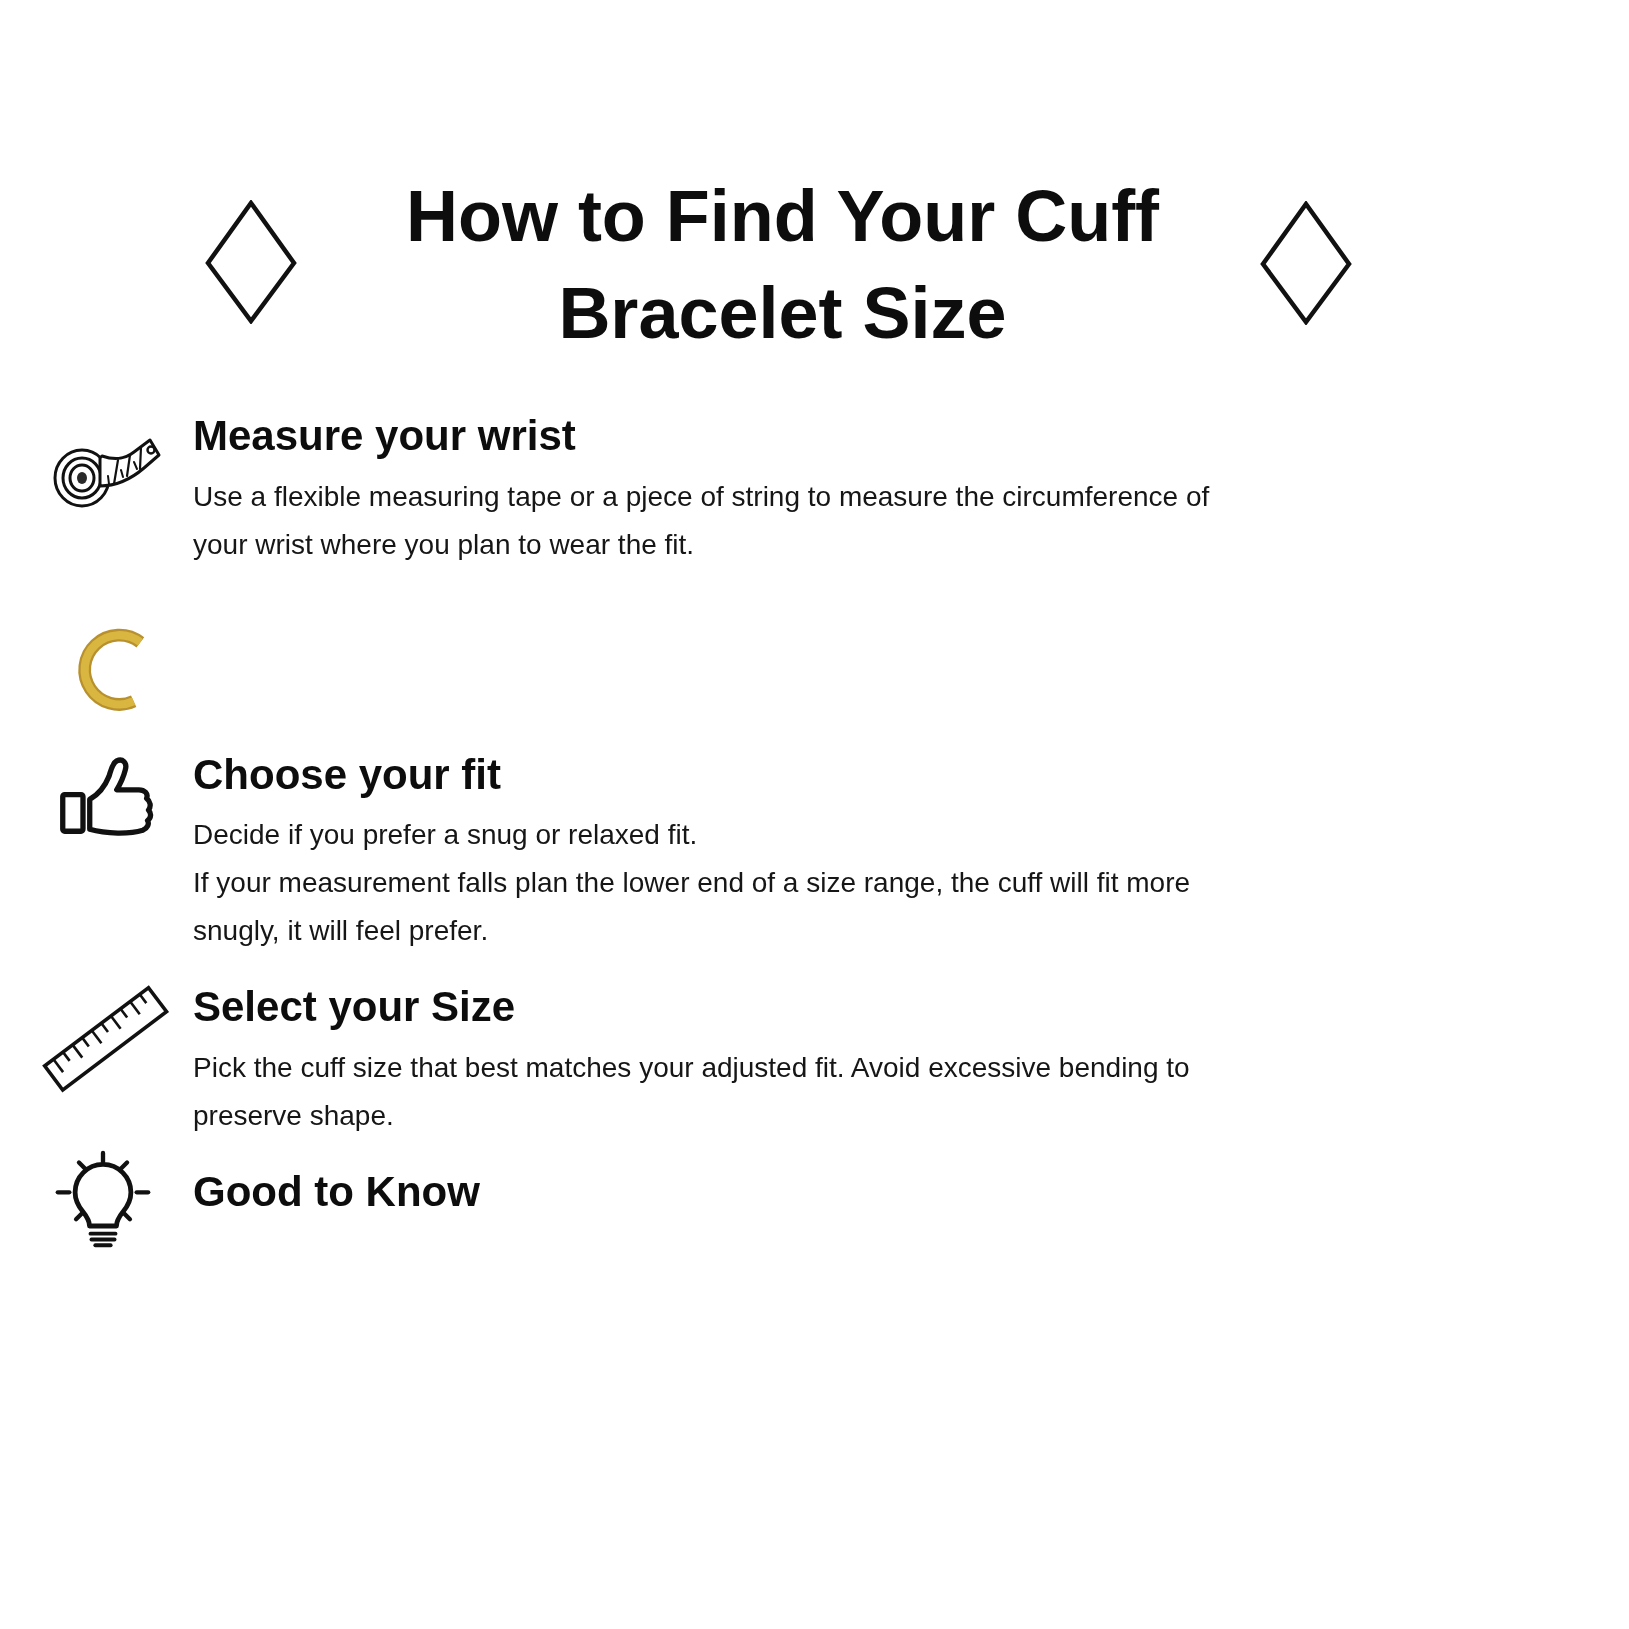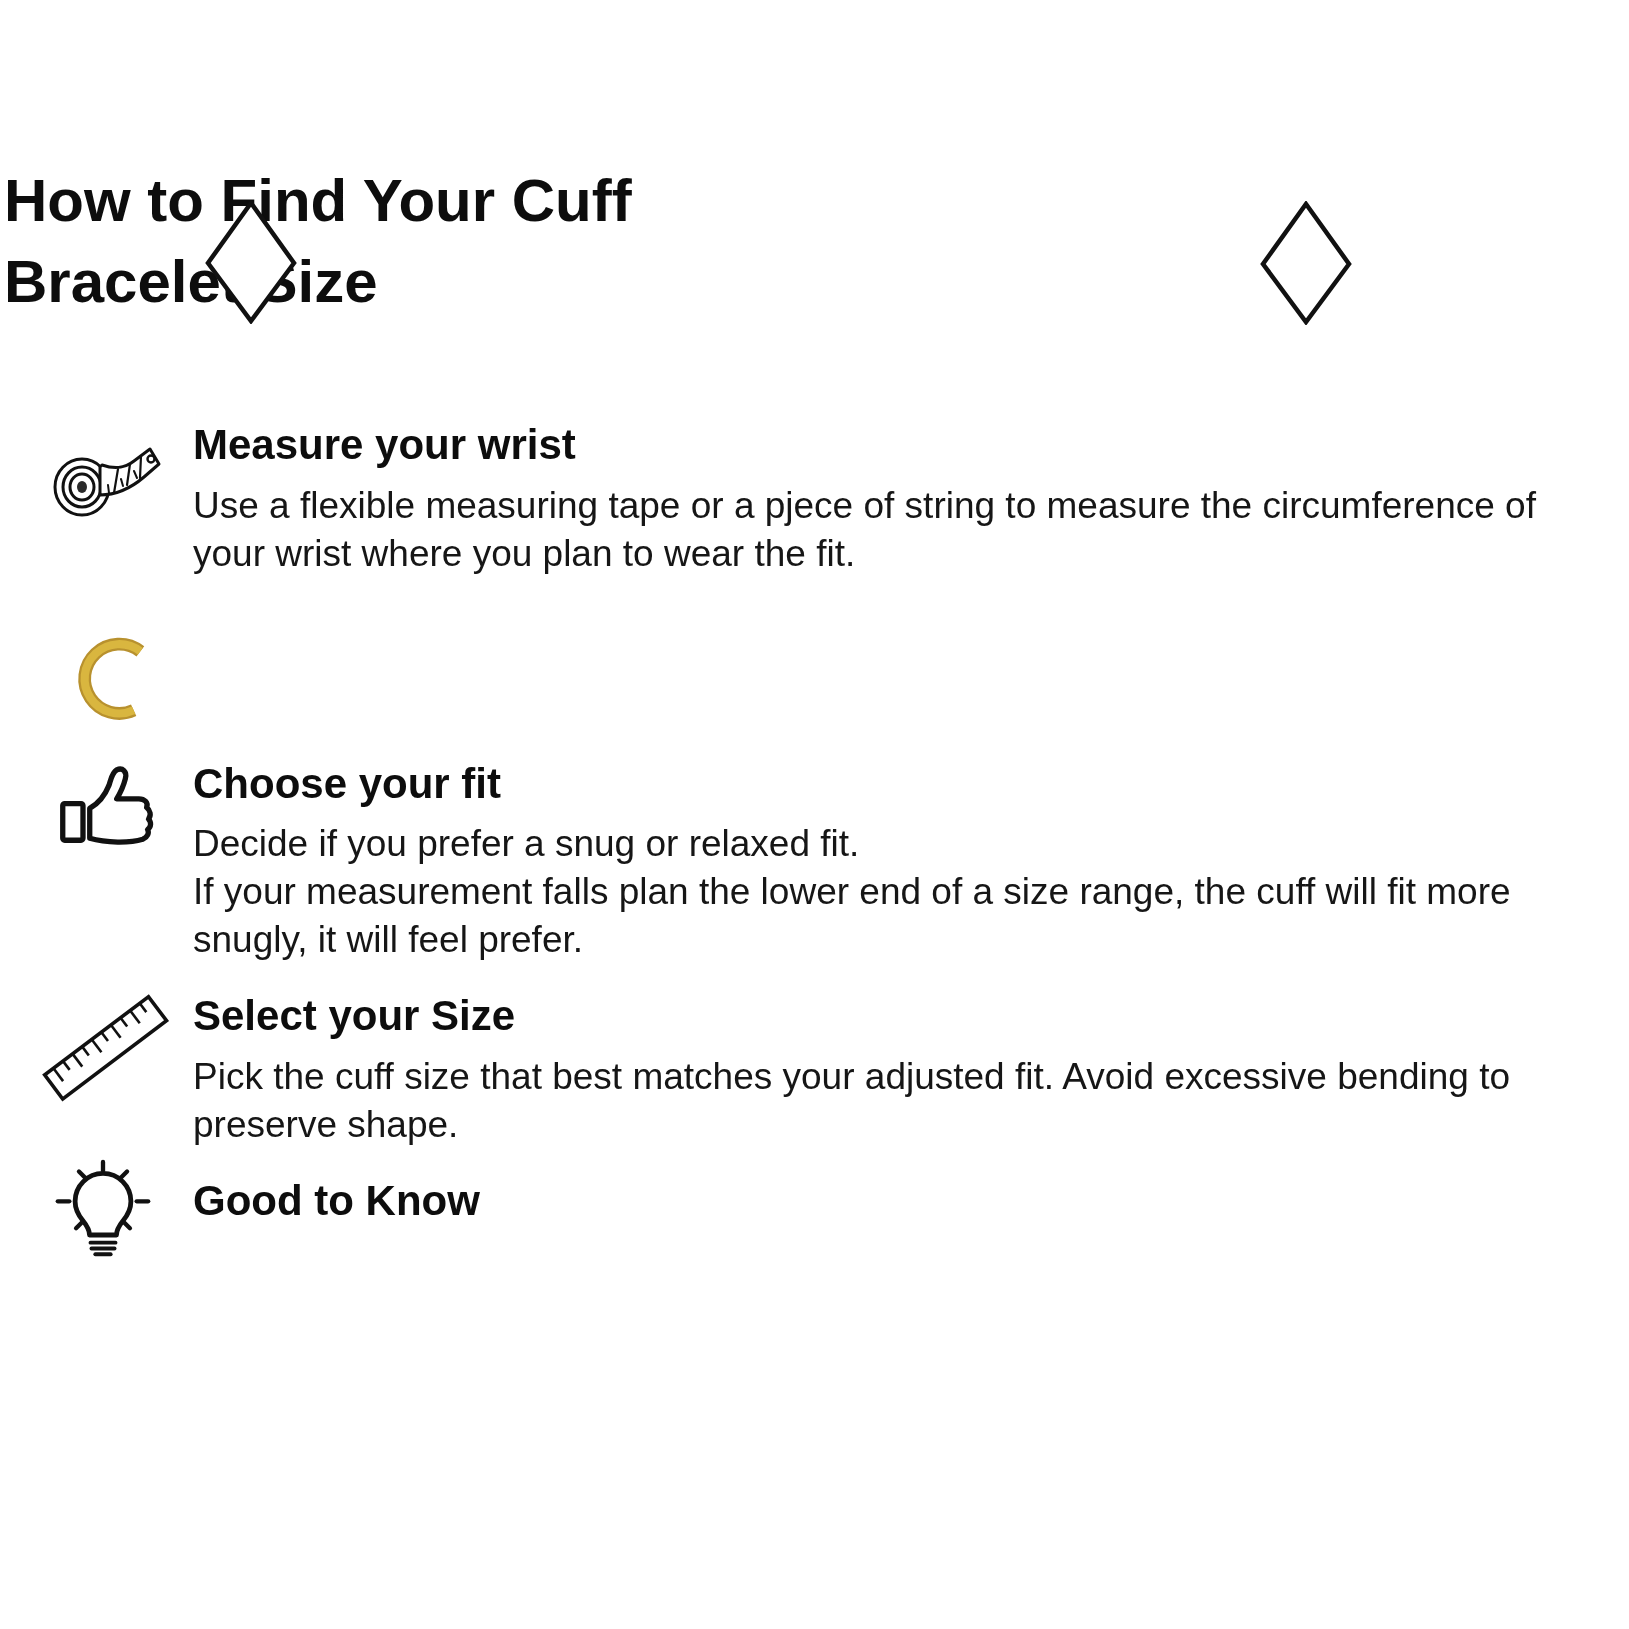--- a/index.html
+++ b/index.html
@@ -1,42 +1,42 @@
 <!DOCTYPE html>
 <html><head>
 <meta charset="utf-8">
 <style>
   html,body { margin:0; padding:0; background:#ffffff; }
   body { width:1629px; height:1629px; font-family:"Liberation Sans", sans-serif; color:#141414; }
   .page { position:relative; width:1629px; height:1629px; background:#ffffff; overflow:hidden; }
 
   
   .header { position:relative; padding-top:156px; }
-  .title { margin:4px; padding-right:64px; font-size:60px; font-weight:700;
+  .title { margin:12px; padding-right:64px; text-align:center; font-size:72px; font-weight:700;
            line-height:1.35; color:#0d0d0d; }
   .title span { display:block; }
   .diamond { position:absolute; }
   .diamond-left  { left:205px; top:200px; width:92px; height:124px; }
   .diamond-right { left:1260px; top:201px; width:92px; height:124px; }
 
   
-  .steps { margin-top:97px; }
+  .steps { margin-top:48px; }
   .step { display:flex; align-items:flex-start; margin-top:26px; }
   .step:first-child { margin-top:0; }
   .step-icon { flex:0 0 193px; width:193px; position:relative; }
   .step-icon svg { display:block; }
   .icon-tape  svg { width:115px; height:105px; margin:8px 0 0 50px; }
   .icon-cuff  svg { width:82px;  height:106px; margin:22px 0 0 76px; }
   .icon-thumb svg { width:106px; height:97px;  margin:0 0 0 56px; }
   .icon-ruler svg { width:135px; height:135px; margin:-10px 0 0 38px; }
   .icon-bulb  svg { width:106px; height:101px; margin:-16px 0 0 50px; }
 
   .step-heading { margin:0; font-size:42px; line-height:1.25; font-weight:700; color:#0d0d0d; }
   .step-body { margin-top:10px; }
-  .step-body p { margin:0; font-size:37px; line-height:48px; font-weight:400; color:#161616; white-space:nowrap; }
+  .step-body p { margin:0; font-size:28px; line-height:48px; font-weight:400; color:#161616; white-space:nowrap; }
 </style>
 </head>
 <body>
 
 <div class="page">
 
   <div class="header">
     <span class="diamond diamond-left">
       <svg viewBox="0 0 92 124">
           <polygon points="46,3 89,63 46,121 3,63" fill="#ffffff" stroke="#111111" stroke-width="4.5"></polygon>

